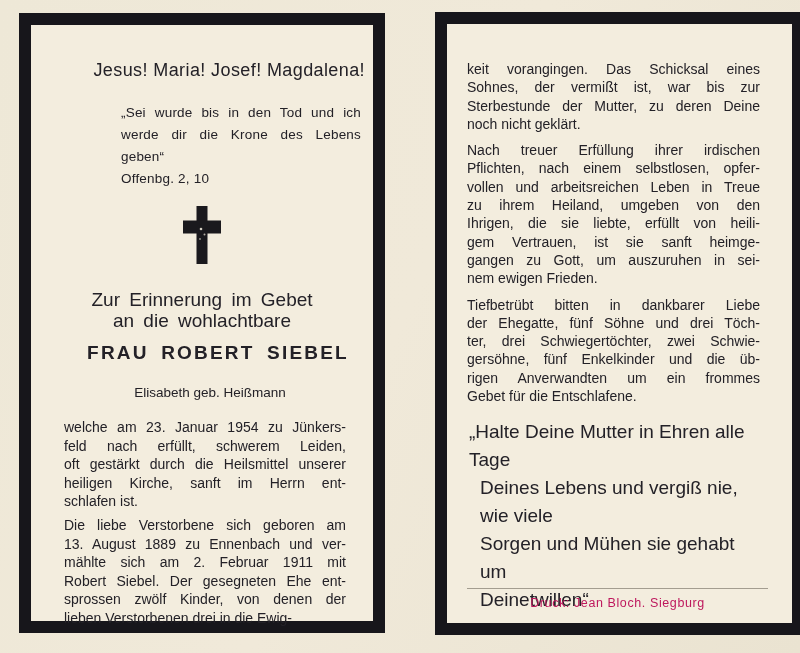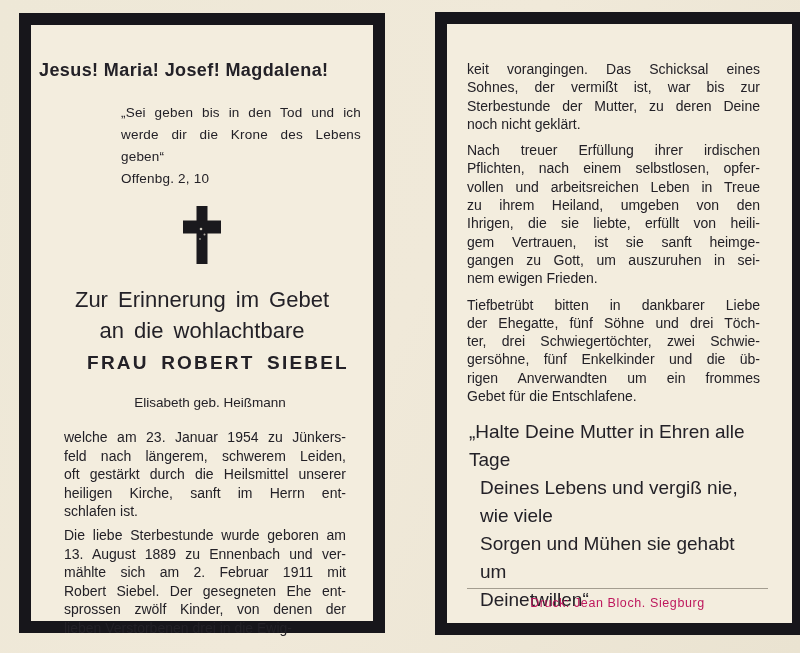--- a/index.html
+++ b/index.html
@@ -16,35 +16,35 @@
   .card {
     position:absolute; box-sizing:border-box;
     background:#f3edde;
     border:12px solid #17161b;
   }
   .card.left  { left:19px;  top:13px; width:366px; height:620px; }
   .card.right { left:435px; top:12px; width:369px; height:623px; }
 
   
   .invocation {
-    margin:34px 8px 0; text-align:left;
-    font-size:18px; font-weight:bold; letter-spacing:.4px; line-height:22px;
+    margin:34px 8px 0; text-align:right;
+    font-size:18px; font-weight:normal; letter-spacing:.4px; line-height:22px;
   }
   .scripture {
     margin:21px 12px 0 auto; width:240px;
     font-size:13.5px; line-height:22px; letter-spacing:.2px;
   }
   .scripture .tline { text-align:justify; text-align-last:justify; }
   .scripture-ref { text-align:left; padding-right:42px; font-size:13.5px; line-height:22px; }
 
   .cross-wrap { margin-top:16px; height:58px; text-align:center; line-height:0; }
 
-  .dedication { text-align:center; font-size:22px; word-spacing:4px; line-height:21px; }
+  .dedication { text-align:center; font-size:19px; word-spacing:4px; line-height:21px; }
   .d1 { margin-top:25px; }
-  .d2 { margin-top:10px; }
+  .d2 { }
   .name {
     margin-top:10px; text-align:center;
     font-size:19px; font-weight:bold; letter-spacing:2.2px; word-spacing:5px; line-height:23px;padding-left:32px;
   }
   .birth-name { margin-top:20px; text-align:center; font-size:13.5px; line-height:17px;padding-left:16px; }
 
   .body-par { font-size:14px; line-height:18.6px; }
   .card.left .body-par { padding:0 27px 0 33px; }
   .card.left .p1 { margin-top:17px; }
   .card.left .p2 { margin-top:5px; }
@@ -68,21 +68,21 @@
 </head>
 <body>
 
 <div class="scan">
 
   <section class="card left">
     <h1 class="invocation">Jesus! Maria! Josef! Magdalena!</h1>
 
     <div class="scripture">
       <div>
-          <div class="tline">„Sei geben bis in den Tod und ich</div>
+          <div class="tline">„Sei wurde bis in den Tod und ich</div>
           <div class="tline">werde dir die Krone des Lebens geben“</div>
         </div>
       <div class="scripture-ref">Offenbg. 2, 10</div>
     </div>
 
     <div class="cross-wrap">
       <svg width="38" height="58" viewBox="0 0 38 58" aria-hidden="true">
         <rect x="13.5" y="0" width="11" height="58" fill="#1a191d"></rect>
         <rect x="0" y="14.5" width="38" height="13" fill="#1a191d"></rect>
         <circle cx="18" cy="23" r="1.3" fill="#f3edde" opacity="0.85"></circle>
@@ -92,27 +92,27 @@
     </div>
 
     <div class="dedication d1">Zur Erinnerung im Gebet</div>
     <div class="dedication d2">an die wohlachtbare</div>
 
     <div class="name">FRAU ROBERT SIEBEL</div>
     <div class="birth-name">Elisabeth geb. Heißmann</div>
 
     <div class="body-par p1 just">
         <div class="tline">welche am 23. Januar 1954 zu Jünkers-</div>
-        <div class="tline">feld nach längerem, schwerem Leiden,</div>
+        <div class="tline">feld nach erfüllt, schwerem Leiden,</div>
         <div class="tline">oft gestärkt durch die Heilsmittel unserer</div>
         <div class="tline">heiligen Kirche, sanft im Herrn ent-</div>
         <div class="tline">schlafen ist.</div>
       </div>
     <div class="body-par p2 just">
-        <div class="tline">Die liebe Sterbestunde wurde geboren am</div>
+        <div class="tline">Die liebe Verstorbene sich geboren am</div>
         <div class="tline">13. August 1889 zu Ennenbach und ver-</div>
         <div class="tline">mählte sich am 2. Februar 1911 mit</div>
         <div class="tline">Robert Siebel. Der gesegneten Ehe ent-</div>
         <div class="tline">sprossen zwölf Kinder, von denen der</div>
         <div class="tline">lieben Verstorbenen drei in die Ewig-</div>
       </div>
   </section>
 
   <section class="card right">
     <div class="body-par rp1 just">

